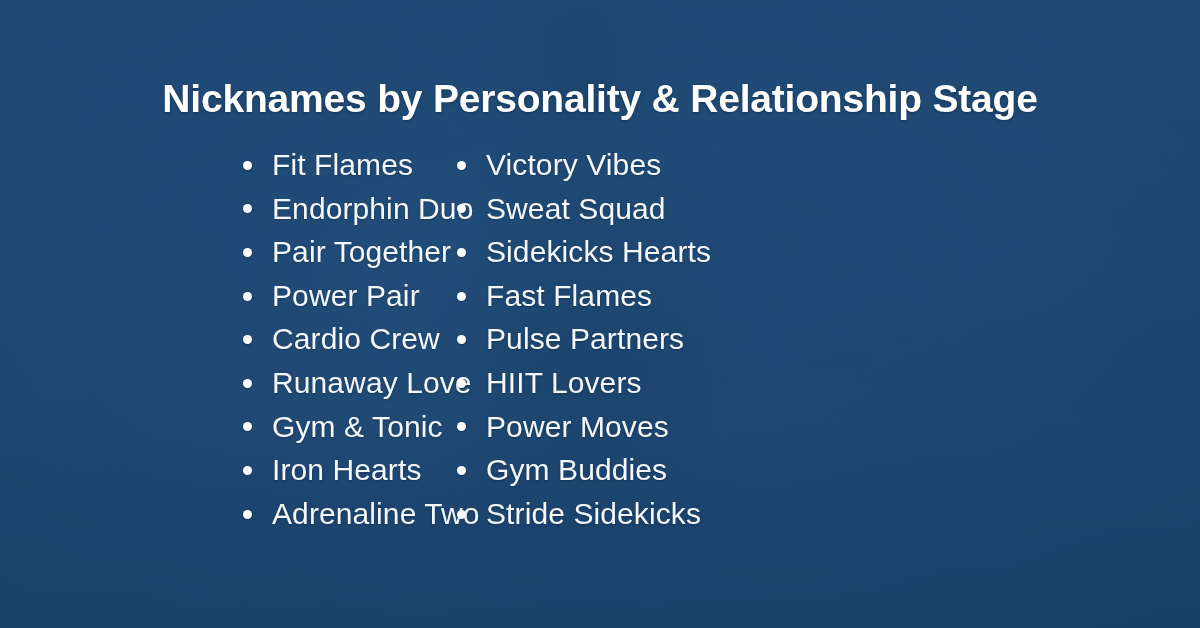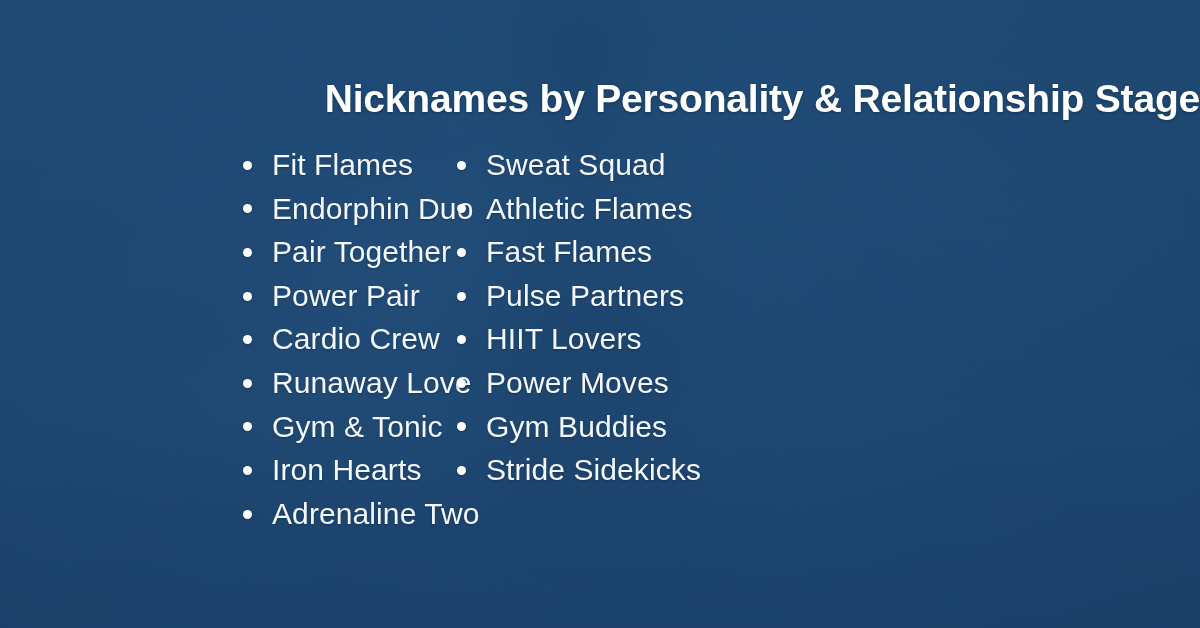--- a/index.html
+++ b/index.html
@@ -74,21 +74,21 @@
     z-index: 3;
     width: 1200px;
     height: 628px;
   }
 
   .title {
     position: absolute;
     top: 50px;
     left: 0;
     width: 1200px;
-    text-align: right;
+    text-align: center;
     color: #ffffff;
     font-size: 39px;
     font-weight: 700;
     letter-spacing: -0.2px;
     line-height: 1.18;
     text-shadow: 0 1px 3px rgba(8,26,46,.45);
     white-space: nowrap;
   }
 
   .columns {
@@ -159,22 +159,23 @@
           <li>Cardio Crew</li>
           <li>Runaway Love</li>
           <li>Gym &amp; Tonic</li>
           <li>Iron Hearts</li>
           <li>Adrenaline Two</li>
         </ul>
       </div>
 
       <div class="col col-right">
         <ul class="nick-list">
+          <li>Victory Vibes</li>
           <li>Sweat Squad</li>
-          <li>Athletic Flames</li>
+          <li>Sidekicks Hearts</li>
           <li>Fast Flames</li>
           <li>Pulse Partners</li>
           <li>HIIT Lovers</li>
           <li>Power Moves</li>
           <li>Gym Buddies</li>
           <li>Stride Sidekicks</li>
         </ul>
       </div>
 
     </div>

